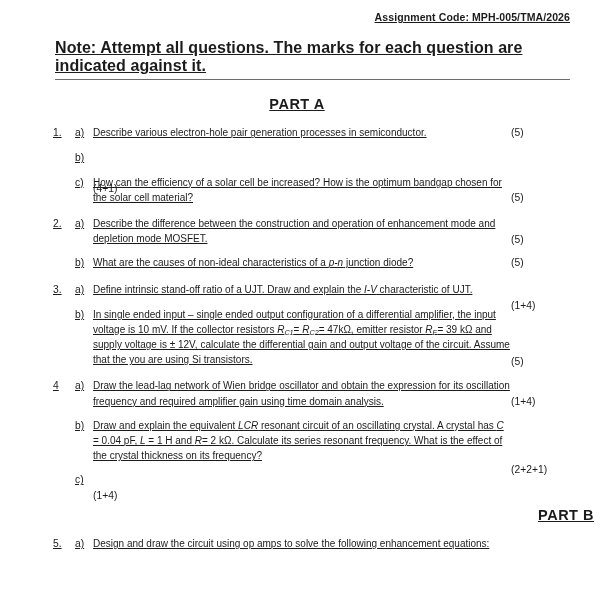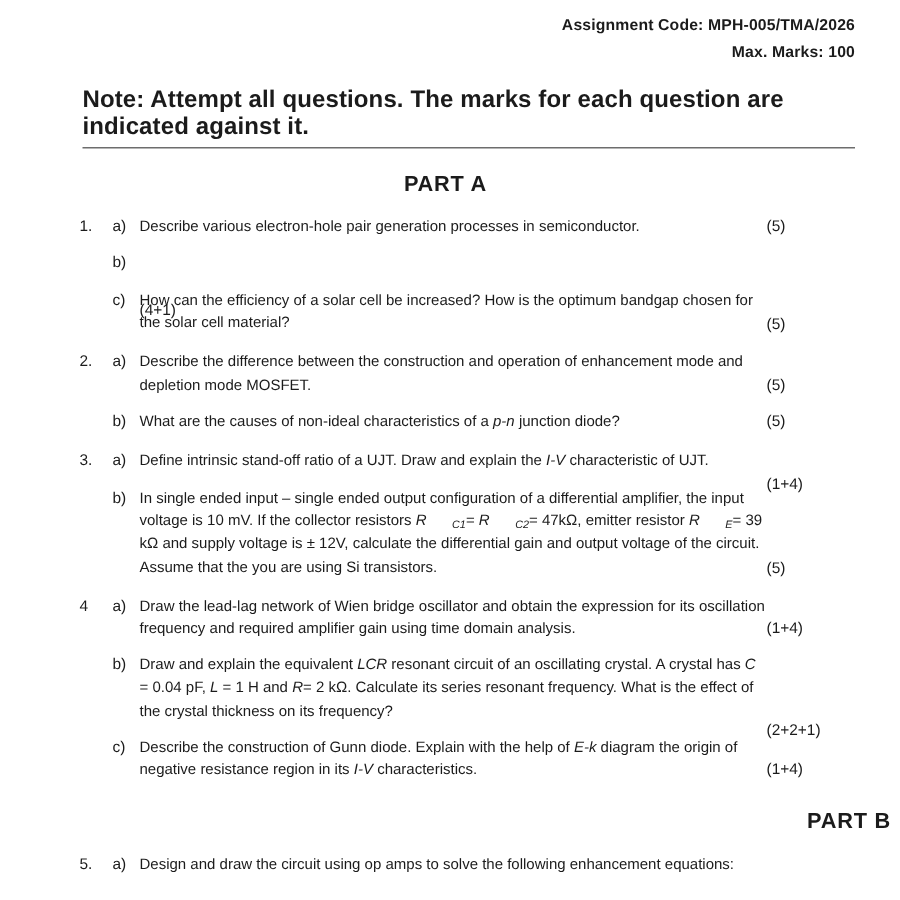--- a/index.html
+++ b/index.html
@@ -15,20 +15,21 @@
     position: relative;
     overflow: hidden;
     -webkit-font-smoothing: antialiased;
   }
   .page {
     position: relative;
     width: 600px;
     height: 600px;
     padding: 0;
     box-sizing: border-box;
+    text-decoration: underline;
   }
 
   
   .header-block {
     padding-top: 8px;
     padding-right: 30px;
     text-align: right;
   }
   .header-line {
     font-size: 10.5px;
@@ -131,31 +132,29 @@
   }
   i, .ital {
     font-style: italic;
   }
   sub {
     font-size: 0.72em;
     font-style: italic;
     vertical-align: baseline;
     position: relative;
     top: 2px;
-    margin-left: 17px;
   }
 </style>
 </head>
 <body>
 
 <div class="page">
 
   <div class="header-block">
     <div class="header-line">Assignment Code: MPH-005/TMA/2026</div>
-    <div class="header-line">Max. Marks: 100</div>
   </div>
 
   <div class="note-wrap">
     <div class="note-line">Note: Attempt all questions. The marks for each question are indicated against it.</div>
     <hr class="note-rule">
   </div>
 
   <div class="part-heading">PART A</div>
 
   <div class="qlist" id="part-a-questions">
@@ -249,23 +248,20 @@
           <div class="qbody">
             <span class="qtext">Draw and explain the equivalent <i>LCR</i> resonant circuit of an oscillating crystal. A crystal has <i>C</i> = 0.04 pF, <i>L</i> = 1 H and  <i>R</i>= 2 kΩ. Calculate its series resonant frequency. What is the effect of the crystal thickness on its frequency?</span>
           </div>
           <div class="qmarks-col marks-last">
             <span class="marks-inline" style="top: 44px;">(2+2+1)</span>
           </div>
         </div>
         <div class="qrow">
           <div class="qnum"></div>
           <div class="qletter">c)</div>
-          <div class="qbody">
-            <span class="qtext">Describe the construction of Gunn diode. Explain with the help of <i>E-k</i> diagram the origin of negative resistance region in its <i>I-V</i> characteristics.</span>
-          </div>
           <div class="qmarks-col marks-last">
             <span class="marks-inline" style="top: 15.656px;">(1+4)</span>
           </div>
         </div>
       </div>
     </div>
 
   <div class="part-heading part-b-heading">PART B</div>
 
   <div class="qlist" id="part-b-questions">

